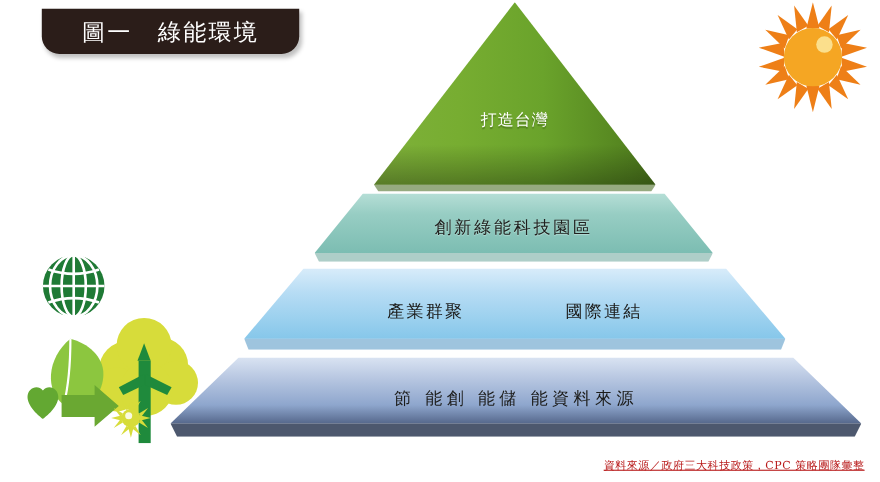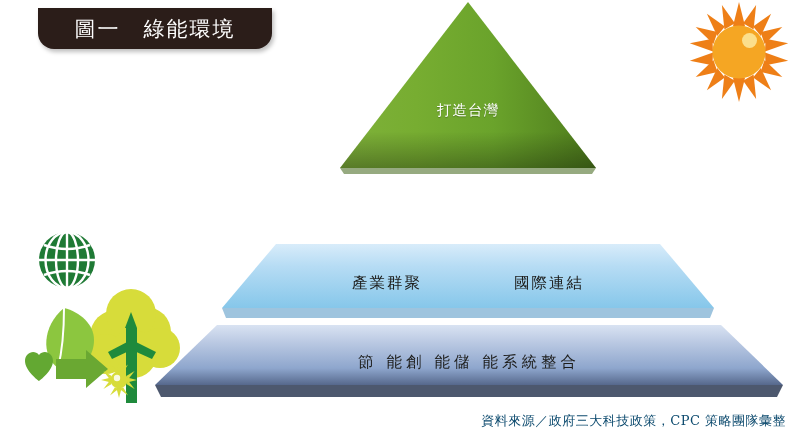--- a/index.html
+++ b/index.html
@@ -143,25 +143,26 @@
     font-size: 15.5px;
     letter-spacing: 4px;
     white-space: nowrap;
   }
 
   
   .source-line {
     position: absolute;
     right: 14px;
     bottom: 8px;
-    font-size: 13px;
-    color: #0c4a6e;
+    font-size: 10px;
+    color: #b91c1c;
     letter-spacing: 0.5px;
     white-space: nowrap;
     font-family: "DejaVu Serif", "Liberation Serif", serif;
+    text-decoration: underline;
   }
 
   
   .deco { position: absolute; }
   #sun-top-right { left: 686px; top: 2px; width: 106px; height: 100px; }
   #eco-cluster   { left: 8px;  top: 228px; width: 180px; height: 175px; }
 </style>
 </head>
 <body>
 
@@ -217,20 +218,36 @@
       </defs>
       <polygon points="128,0 256,166 0,166" fill="url(#g1)"></polygon>
       <polygon points="128,0 256,166 0,166" fill="url(#g1d)"></polygon>
       <polygon points="0,166 256,166 252,172 4,172" fill="#3f6417" opacity="0.55"></polygon>
     </svg>
     <div class="tier-label-layer">
       <span class="line">打造台灣</span>
     </div>
   </div>
 
+  <div class="tier" id="tier2">
+    <svg class="tier-shape" viewBox="0 0 362 62" preserveAspectRatio="none">
+      <defs>
+        <linearGradient id="g2" x1="0" y1="0" x2="0" y2="1">
+          <stop offset="0%" stop-color="#b5ded6"></stop>
+          <stop offset="35%" stop-color="#97cdc3"></stop>
+          <stop offset="100%" stop-color="#7cbdb2"></stop>
+        </linearGradient>
+      </defs>
+      <polygon points="44,0 318,0 362,54 0,54" fill="url(#g2)"></polygon>
+      <polygon points="0,54 362,54 358,62 4,62" fill="#5d9e92" opacity="0.5"></polygon>
+    </svg>
+    <div class="tier-label-layer">
+      <span class="cell">創新綠能科技園區</span>
+    </div>
+  </div>
 
   <div class="tier" id="tier3">
     <svg class="tier-shape" viewBox="0 0 492 74" preserveAspectRatio="none">
       <defs>
         <linearGradient id="g3" x1="0" y1="0" x2="0" y2="1">
           <stop offset="0%" stop-color="#d8ecfa"></stop>
           <stop offset="35%" stop-color="#b6dcf4"></stop>
           <stop offset="100%" stop-color="#86c7ea"></stop>
         </linearGradient>
       </defs>
@@ -253,21 +270,21 @@
           <stop offset="100%" stop-color="#56688c"></stop>
         </linearGradient>
       </defs>
       <polygon points="62,0 566,0 628,60 0,60" fill="url(#g4)"></polygon>
       <polygon points="0,60 628,60 622,72 6,72" fill="#2e3b55" opacity="0.85"></polygon>
     </svg>
     <div class="tier-label-layer">
       <span class="cell">節 能</span>
       <span class="cell">創 能</span>
       <span class="cell">儲 能</span>
-      <span class="cell">系統整合</span>
+      <span class="cell">資料來源</span>
     </div>
   </div>
 
 </div>
 
 <div class="deco" id="eco-cluster">
   <svg viewBox="0 0 180 175" width="180" height="175">
 
     <g>
       <circle cx="59" cy="32" r="28" fill="#1f7a35"></circle>

